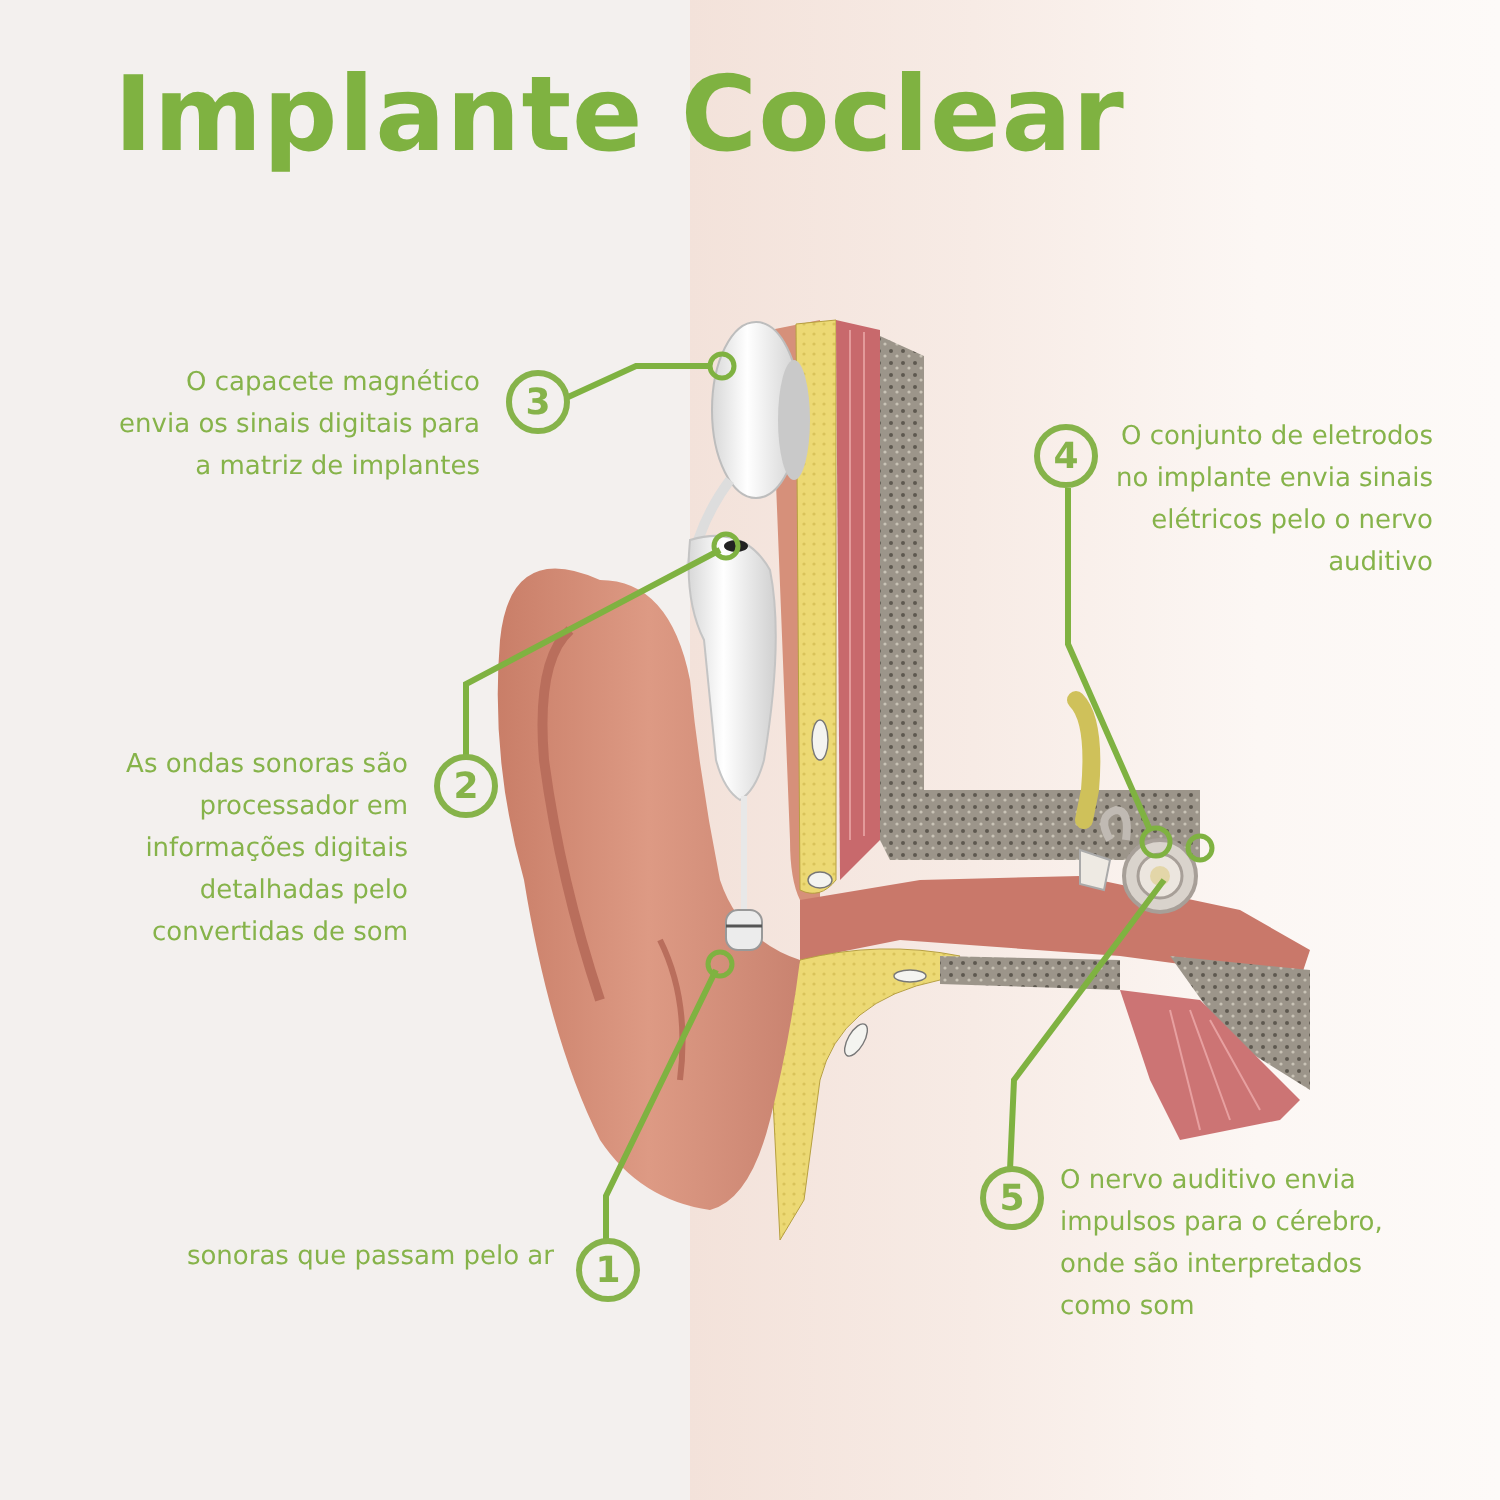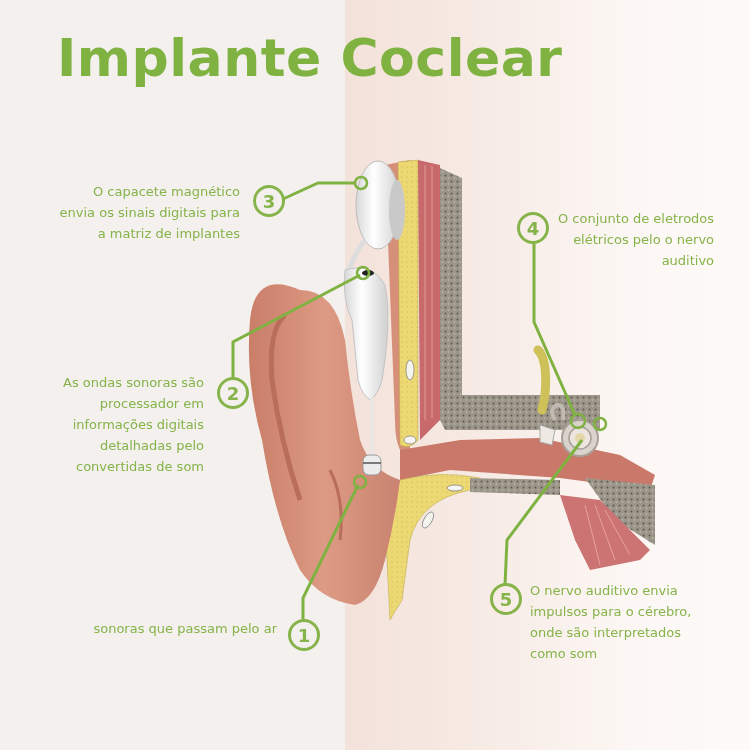--- a/index.html
+++ b/index.html
@@ -171,20 +171,21 @@
   <span class="line">detalhadas pelo</span>
   <span class="line">convertidas de som</span>
 </div>
 
 <div class="callout right-align" style="right:473px; top:618px;">
   <span class="line">sonoras que passam pelo ar</span>
 </div>
 
 <div class="callout left-align" style="left:558px; top:208px;text-align:right;">
   <span class="line">O conjunto de eletrodos</span>
+  <span class="line">no implante envia sinais</span>
   <span class="line">elétricos pelo o nervo</span>
   <span class="line">auditivo</span>
 </div>
 
 <div class="callout left-align" style="left:530px; top:580px;">
   <span class="line">O nervo auditivo envia</span>
   <span class="line">impulsos para o cérebro,</span>
   <span class="line">onde são interpretados</span>
   <span class="line">como som</span>
 </div>

